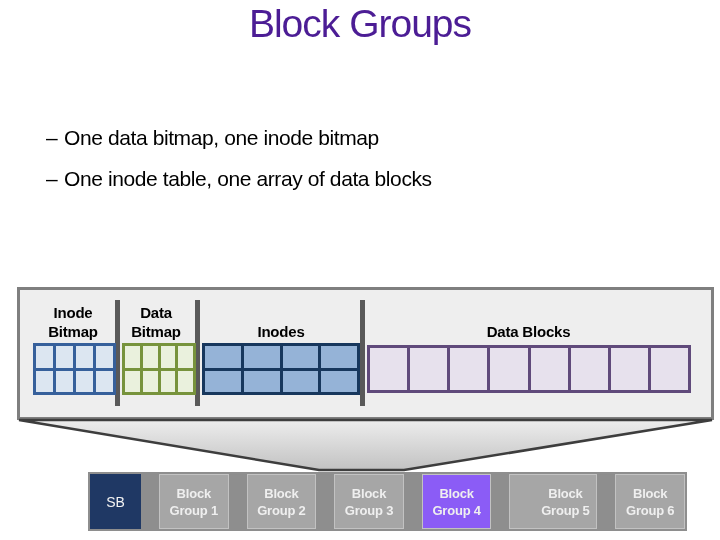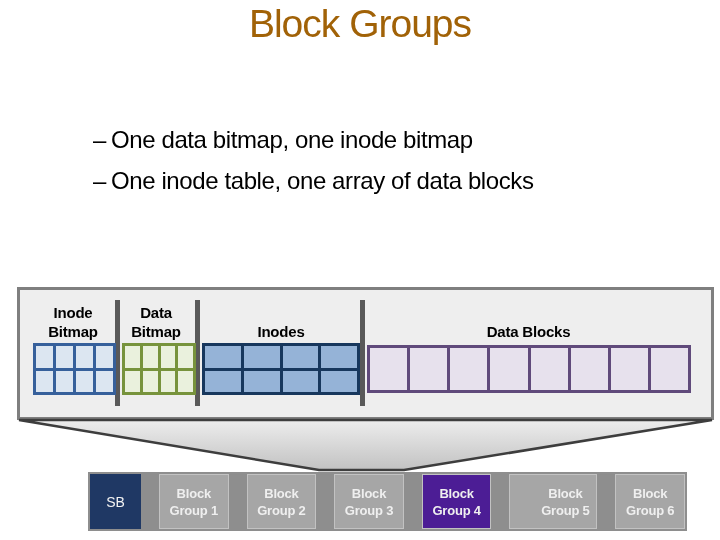--- a/index.html
+++ b/index.html
@@ -2,27 +2,27 @@
 <html><head>
 <meta charset="utf-8">
 <style>
   html,body{margin:0;padding:0;background:#ffffff;}
   .slide{
     position:relative;width:720px;height:540px;background:#ffffff;overflow:hidden;
     font-family:"Liberation Sans",sans-serif;color:#000;
   }
   .title{
     position:absolute;left:0;top:2px;width:720px;margin:0;
-    text-align:center;font-size:39px;font-weight:400;letter-spacing:-1px;color:#a16207;
+    text-align:center;font-size:39px;font-weight:400;letter-spacing:-1px;color:#4c1d95;
   }
   .bullet{position:absolute;white-space:nowrap;}
   .bullet .marker{display:inline-block;vertical-align:top;}
   .b1{left:30px;font-size:26px;letter-spacing:-0.3px;}
   .b1 .marker{width:22px;font-size:20px;line-height:32px;}
-  .b2{left:46px;font-size:24px;letter-spacing:-0.4px;margin-left:47px;}
+  .b2{left:46px;font-size:21px;letter-spacing:-0.4px;}
   .b2 .marker{width:18px;}
   .bullet-1{top:80px;}
   .bullet-2{top:126px;}
   .bullet-3{top:167px;}
   .bullet-4{top:205px;white-space:normal;}
   .bullet-4 .btext{display:inline-block;width:600px;line-height:37px;vertical-align:top;}
 
   .diagram-box{
     position:absolute;left:17px;top:287px;width:697px;height:133px;
     box-sizing:border-box;border:3px solid #7f7f7f;background:#eeeeee;
@@ -155,21 +155,21 @@
     <div class="cell-sb" style="background: rgb(31, 56, 100);">SB</div>
     <div class="cell-bg" style="background: rgb(166, 166, 166);">
       <span>Block Group 1</span>
     </div>
     <div class="cell-bg" style="background: rgb(166, 166, 166);">
       <span>Block Group 2</span>
     </div>
     <div class="cell-bg" style="background: rgb(166, 166, 166);">
       <span>Block Group 3</span>
     </div>
-    <div class="cell-bg" style="background: #4c1d95;">
+    <div class="cell-bg" style="background: #8b5cf6;">
       <span>Block Group 4</span>
     </div>
     <div class="cell-bg" style="background: rgb(166, 166, 166); padding-left: 24px;">
       <span>Block Group 5</span>
     </div>
     <div class="cell-bg" style="background: rgb(166, 166, 166);">
       <span>Block Group 6</span>
     </div>
   </div>
 

